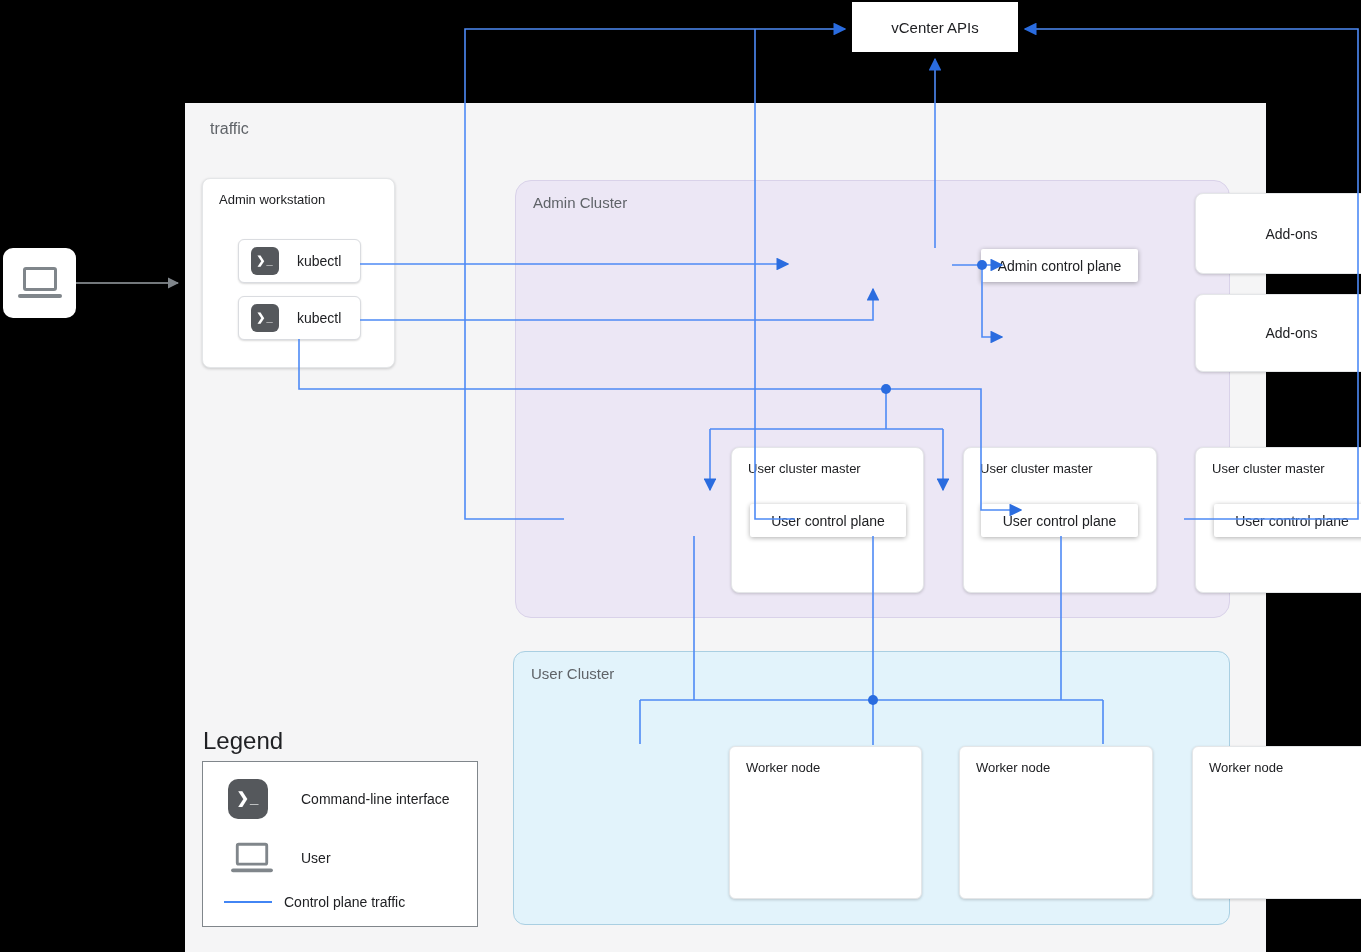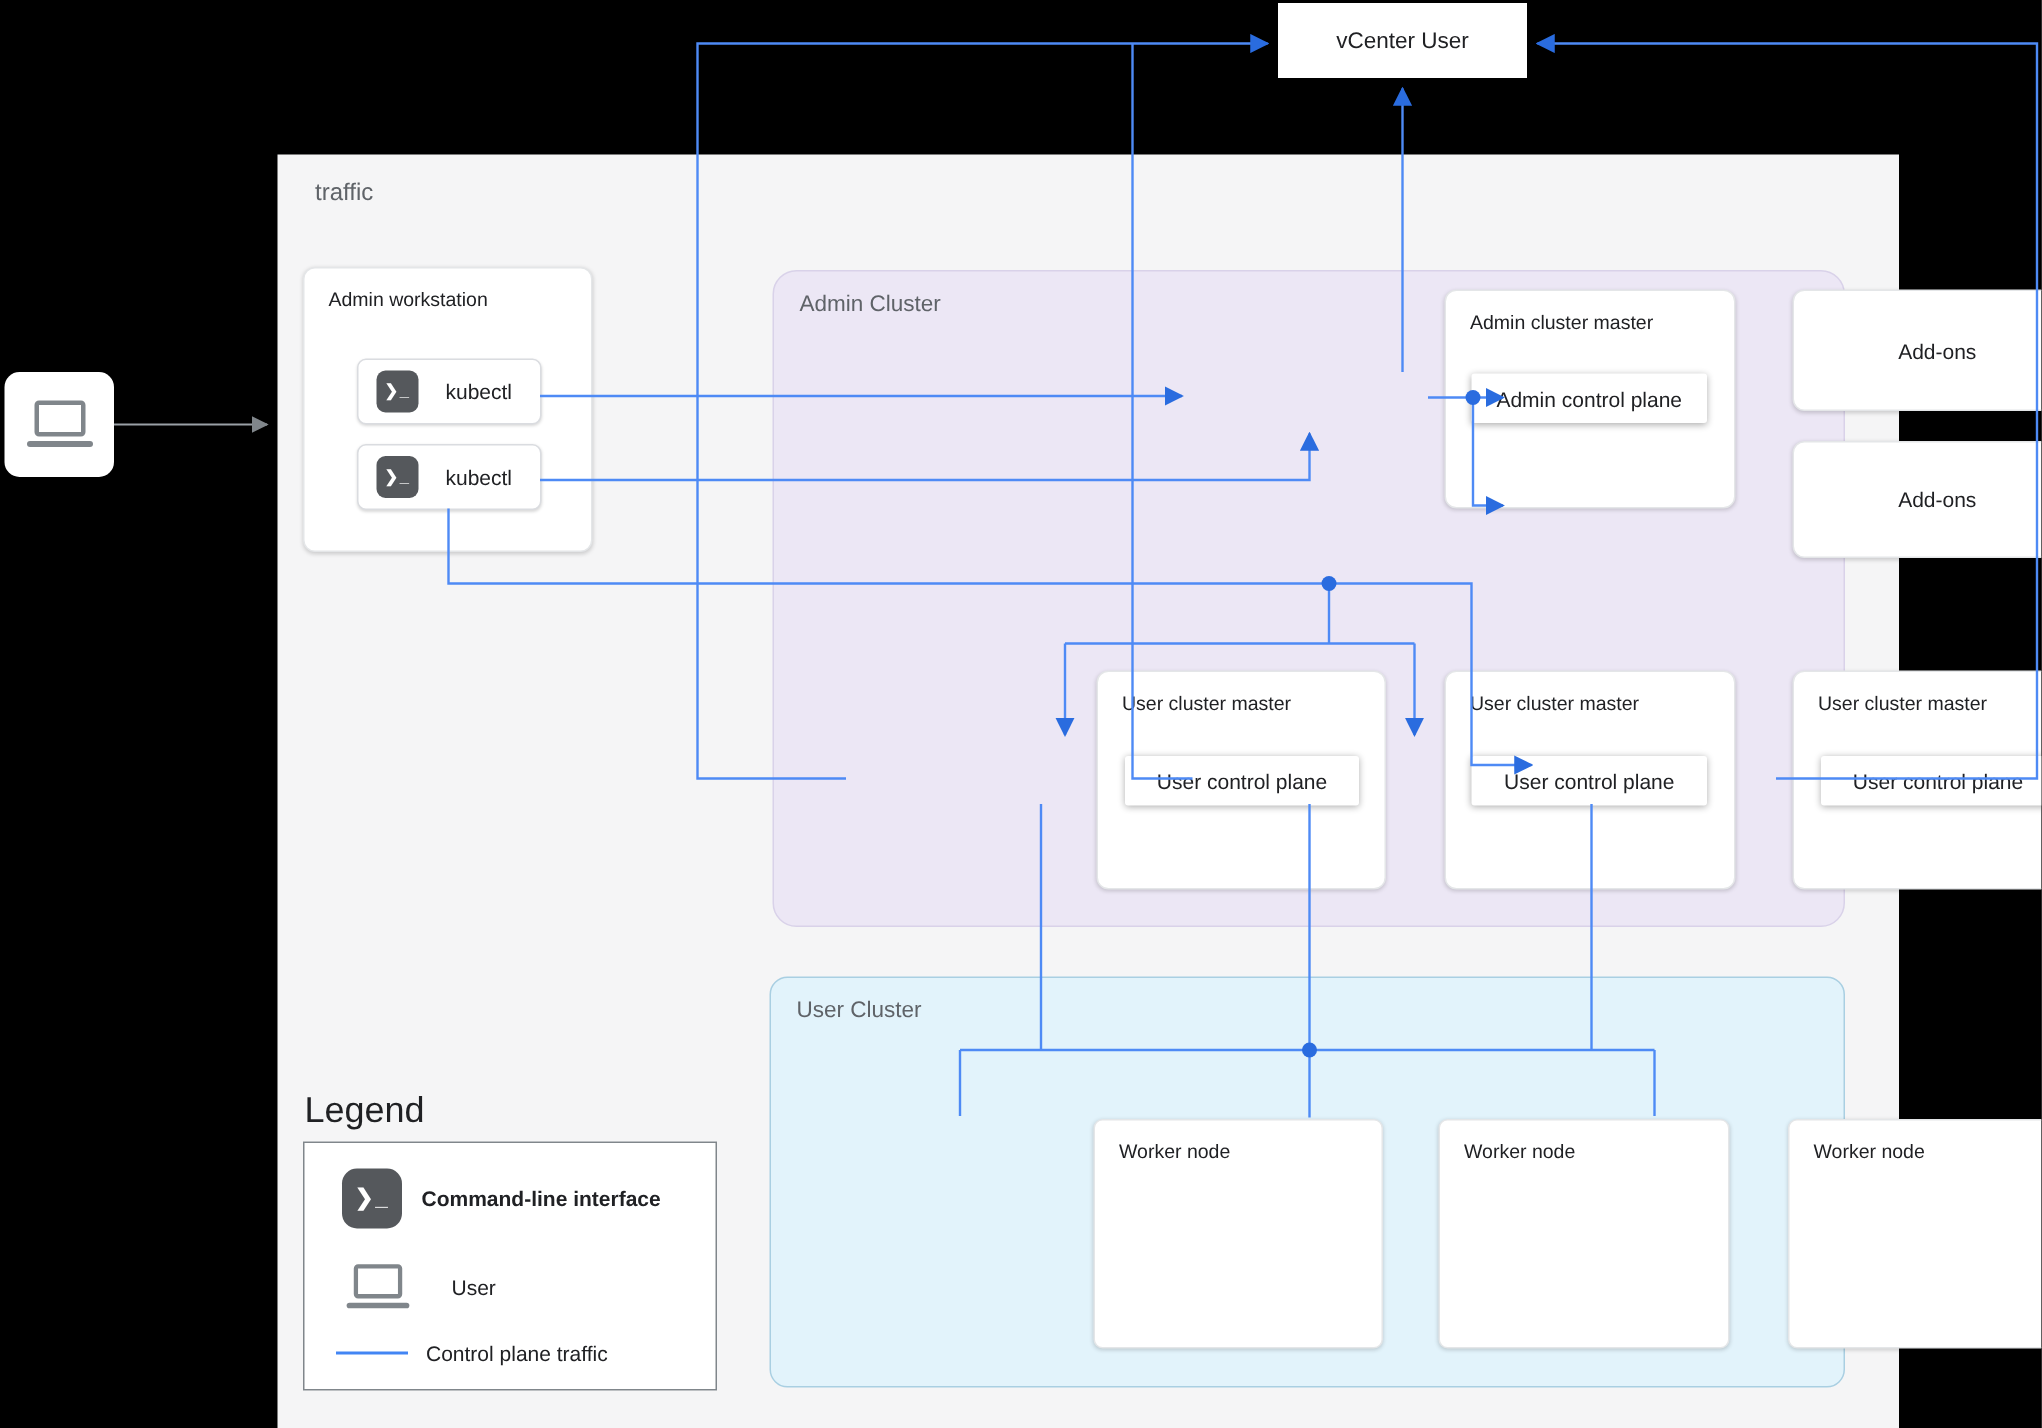--- a/index.html
+++ b/index.html
@@ -130,23 +130,20 @@
         <div class="term-icon">
             <span class="glyph">❯_</span>
           </div>
         <div class="label">kubectl</div>
       </div>
     </div>
 
     <div class="abs admin-cluster z2">
       <div class="cluster-label">Admin Cluster</div>
 
-      <div class="card" style="left:447px; top:12px; width:194px; height:146px;">
-        <div class="card-label">Admin cluster master</div>
-      </div>
       <div class="cp-box" style="left:465px; top:68px; width:157px; height:33px;">
         <span>Admin control plane</span>
       </div>
 
       <div class="center-box" style="left:679px; top:12px; width:193px; height:81px;">
         <span>Add-ons</span>
       </div>
       <div class="center-box" style="left:679px; top:113px; width:193px; height:78px;">
         <span>Add-ons</span>
       </div>
@@ -182,37 +179,37 @@
       <div class="card" style="left:445px; top:94px; width:194px; height:153px; border-radius:6px;">
         <div class="card-label">Worker node</div>
       </div>
       <div class="card" style="left:678px; top:94px; width:193px; height:153px; border-radius:6px;">
         <div class="card-label">Worker node</div>
       </div>
     </div>
   </div>
 
   <div class="abs vcenter z2">
-    <span>vCenter User</span>
+    <span>vCenter APIs</span>
   </div>
 
   <div class="abs user-box z2">
     <div class="laptop">
       <div class="screen"></div>
         <div class="base"></div>
     </div>
   </div>
 
   <div class="abs legend-title z2">Legend</div>
   <div class="abs legend-box z2">
     <div class="legend-item" style="left:25px; top:17px;">
       <div class="term-icon legend-term">
           <span class="glyph">❯_</span>
         </div>
-      <div class="li-label" style="margin-left:13px;font-weight:bold;">Command-line interface</div>
+      <div class="li-label" style="margin-left:33px;">Command-line interface</div>
     </div>
     <div class="legend-item" style="left:27px; top:80px;gap:16px;">
       <div class="laptop" style="transform:scale(0.95);">
         <div class="screen"></div>
           <div class="base"></div>
       </div>
       <div class="li-label" style="margin-left:11px;">User</div>
     </div>
     <div class="legend-item" style="left:21px; top:132px;">
       <div class="legend-line"></div>

